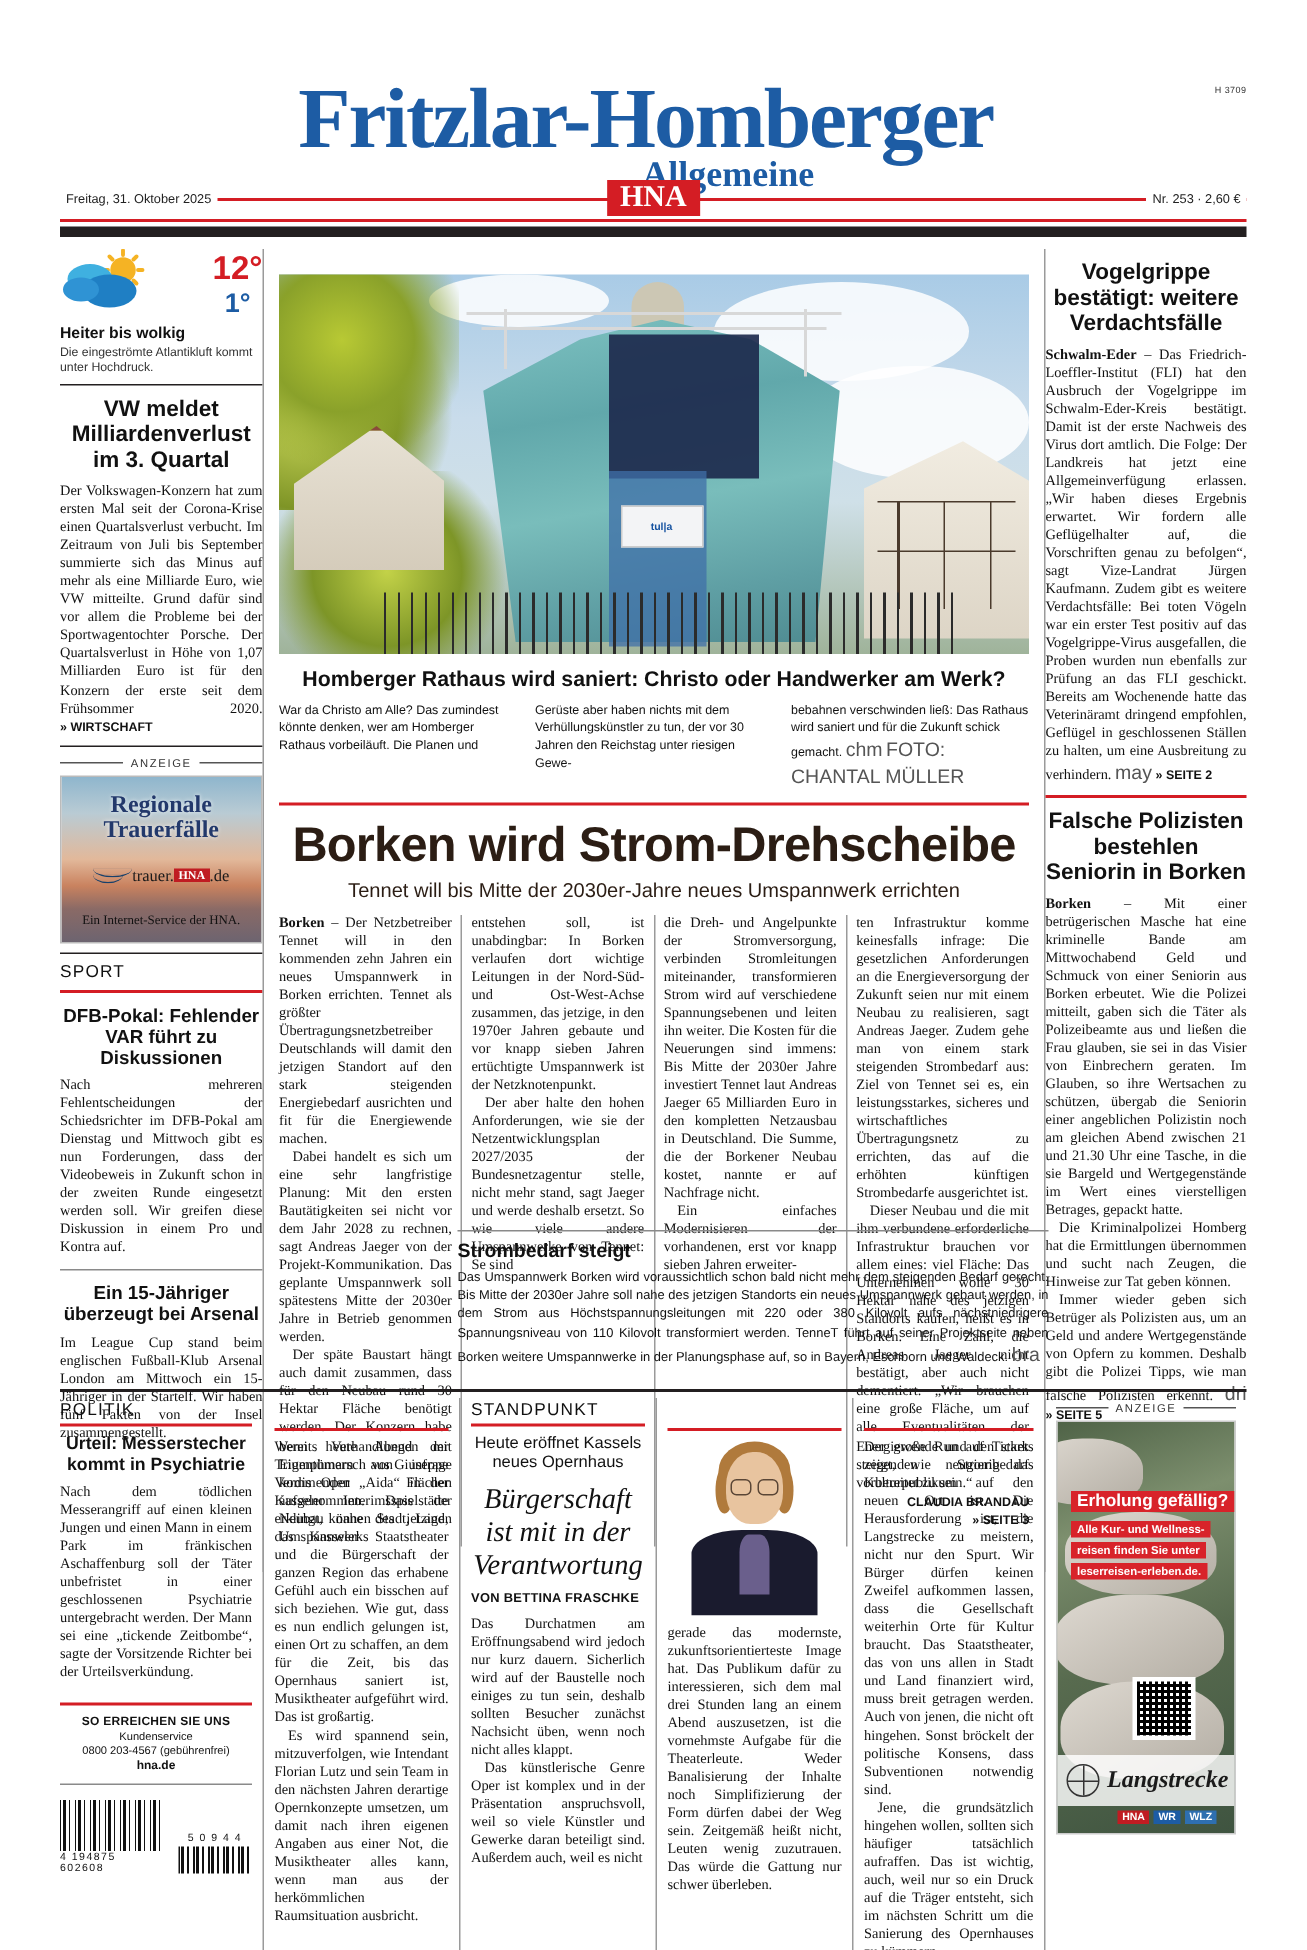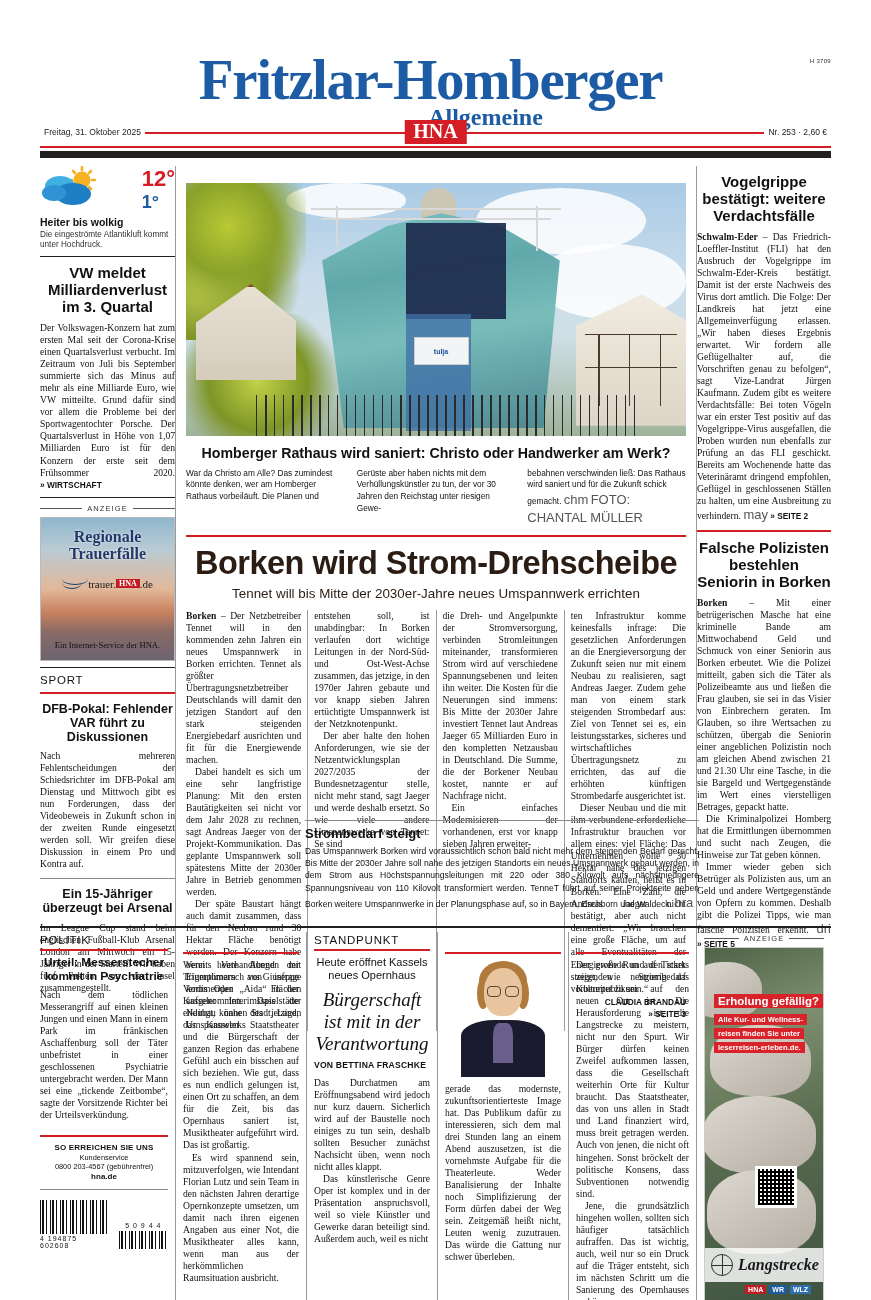--- a/index.html
+++ b/index.html
@@ -71,21 +71,21 @@
   .top-section { display:flex; gap: 0; margin-top: 8px; }
   .col-left  { width: 135px; flex: 0 0 135px; }
   .col-mid   { flex: 1 1 auto; padding: 17px 10px; }
   .col-right { width: 135px; flex: 0 0 135px; }
 
   .vline { border-left: .6px solid #9a9a9a; }
 
   
   .weather { display:flex; align-items:flex-start; justify-content:space-between; }
   .wicon { width: 64px; height: 46px; position: relative; }
-  .temps { text-align:left; line-height:1; padding-top:2px; }
+  .temps { text-align:center; line-height:1; padding-top:2px; }
   .t-high { font-family:"Liberation Sans",sans-serif; font-weight:bold; font-size:22px; color:#d41d24; }
   .t-low  { font-family:"Liberation Sans",sans-serif; font-weight:bold; font-size:18px; color:#1d5ca4; margin-top:3px; }
   .w-title { font-family:"Liberation Sans",sans-serif; font-weight:bold; font-size:10.5px; margin-top:4px; }
   .w-text { font-family:"Liberation Sans",sans-serif; font-size:8.2px; line-height:1.25; color:#333; margin-top:2px; }
 
   .hr-thin { border-top: .6px solid #8a8a8a; margin: 8px 0; }
   .hr-red { border-top: 2.2px solid #d41d24; margin: 6px 0; }
   .hr-black { border-top: 1.6px solid #231f20; margin: 6px 0; }
 
   h2.sidehead {
@@ -110,21 +110,21 @@
   
   .anzeige-label {
     display:flex; align-items:center; gap:5px;
     font-family:"Liberation Sans",sans-serif; font-size:7.5px; letter-spacing:1.1px;
     color:#333; justify-content:center; margin-bottom:4px;
   }
   .anzeige-label::before, .anzeige-label::after {
     content:""; height:0; border-top:.8px solid #555; flex:1 1 auto;
   }
   .ad-trauer {
-    height: 144px; position:relative; overflow:hidden;
+    height: 112px; position:relative; overflow:hidden;
     background: linear-gradient(#8fb6cd 0%, #b9cbd4 22%, #e2b89a 50%, #c9825f 66%, #8a6a66 80%, #6d6470 100%);
     border: .5px solid #bbb;
   }
   .ad-trauer .t1 {
     position:absolute; left:0; right:0; top:10px; text-align:center;
     font-family:"Liberation Serif",serif; font-weight:bold; font-size:16px; color:#23396b;
     line-height:1.1; text-shadow: 0 0 3px rgba(255,255,255,.8);
   }
   .ad-trauer .t2 {
     position:absolute; left:0; right:0; top:60px; text-align:center;
@@ -292,21 +292,21 @@
   .barcode-row { display:flex; align-items:flex-end; gap:10px; margin-top:10px; }
   .barcode {
     height:34px; flex:1 1 auto;
     background: repeating-linear-gradient(90deg,#111 0 1px, #fff 1px 2px, #111 2px 4px, #fff 4px 6px, #111 6px 7px, #fff 7px 10px);
   }
   .barcode-num { font-family:"Liberation Sans",sans-serif; font-size:7px; letter-spacing:1px; margin-top:1px; }
   .barcode-sm { width:50px; }
   .barcode-sm .barcode { height:18px; }
 
   
-  .ad-reise { position:relative; height:354px; overflow:hidden; border:.5px solid #ccc;
+  .ad-reise { position:relative; height:276px; overflow:hidden; border:.5px solid #ccc;
     background: linear-gradient(160deg,#4f6347 0%, #7d8f6e 25%, #586b4f 55%, #3f5440 100%); }
   .stone { position:absolute; background: linear-gradient(150deg,#ded9d1,#b3ada3); border-radius:46% 46% 40% 40%; }
   .ad-reise .rband {
     position:absolute; background:#d8232a; color:#fff;
     font-family:"Liberation Sans",sans-serif; font-weight:bold;
     padding:1px 4px; white-space:nowrap;
   }
   .ad-reise .rb1 { left:9px; top:46px; font-size:11.5px; }
   .ad-reise .rb2 { left:9px; top:66px; font-size:7.6px; }
   .ad-reise .rb3 { left:9px; top:80px; font-size:7.6px; }

